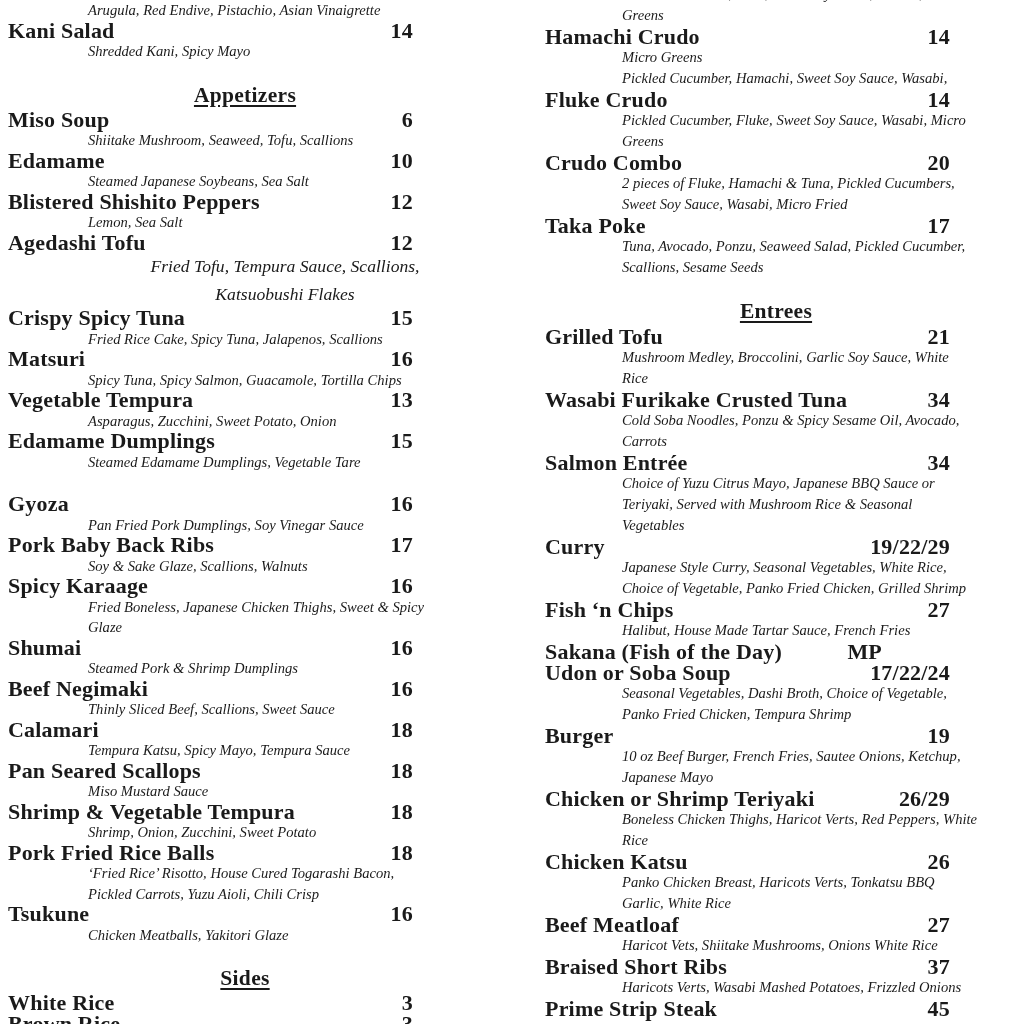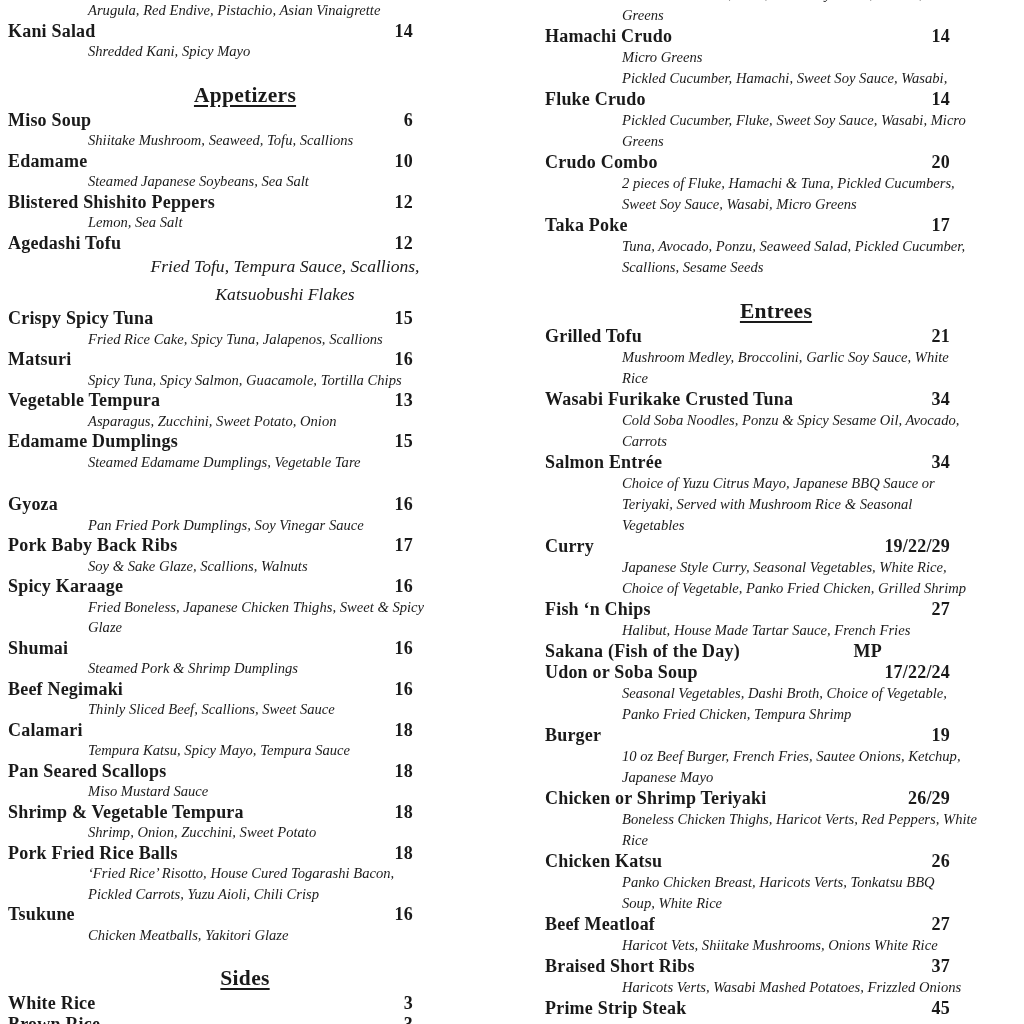--- a/index.html
+++ b/index.html
@@ -10,21 +10,21 @@
     overflow:hidden;
     color:#1a1a1a;
     font-family:"Liberation Serif","DejaVu Serif",serif;
   }
   .col{position:absolute;top:0;}
   .col-left{left:8px;width:474px;}
   .col-right{left:545px;width:462px;}
 
   .row{
     display:flex;align-items:baseline;
-    font-weight:bold;font-size:18px;line-height:20.5px;
+    font-weight:bold;font-size:22px;line-height:20.5px;
     letter-spacing:0.2px;white-space:nowrap;text-align:right;
   }
   .col-right .row{line-height:21px;}
   .price{margin-left:auto;}
   .col-left  .price{padding-right:69px;}
   .col-right .price{padding-right:57px;}
   .col-right .price.price-inset{padding-right:125px;}
 
   .desc{
     font-style:italic;font-size:14.6px;line-height:20.5px;
@@ -175,21 +175,21 @@
         <span class="name">Fluke Crudo</span>
         <span class="price">14</span>
       </div>
       <div class="desc">Pickled Cucumber, Fluke, Sweet Soy Sauce, Wasabi, Micro</div>
       <div class="desc">Greens</div>
       <div class="row">
         <span class="name">Crudo Combo</span>
         <span class="price">20</span>
       </div>
       <div class="desc">2 pieces of Fluke, Hamachi &amp; Tuna, Pickled Cucumbers,</div>
-      <div class="desc">Sweet Soy Sauce, Wasabi, Micro Greens</div>
+      <div class="desc">Sweet Soy Sauce, Wasabi, Micro Fried</div>
       <div class="row">
         <span class="name">Taka Poke</span>
         <span class="price">17</span>
       </div>
       <div class="desc">Tuna, Avocado, Ponzu, Seaweed Salad, Pickled Cucumber,</div>
       <div class="desc">Scallions, Sesame Seeds</div>
       <div class="section-header">Entrees</div>
       <div class="row">
         <span class="name">Grilled Tofu</span>
         <span class="price">21</span>
@@ -240,21 +240,21 @@
         <span class="name">Chicken or Shrimp Teriyaki</span>
         <span class="price">26/29</span>
       </div>
       <div class="desc">Boneless Chicken Thighs, Haricot Verts, Red Peppers, White</div>
       <div class="desc">Rice</div>
       <div class="row">
         <span class="name">Chicken Katsu</span>
         <span class="price">26</span>
       </div>
       <div class="desc">Panko Chicken Breast, Haricots Verts, Tonkatsu BBQ</div>
-      <div class="desc">Soup, White Rice</div>
+      <div class="desc">Garlic, White Rice</div>
       <div class="row">
         <span class="name">Beef Meatloaf</span>
         <span class="price">27</span>
       </div>
       <div class="desc">Haricot Vets, Shiitake Mushrooms, Onions White Rice</div>
       <div class="row">
         <span class="name">Braised Short Ribs</span>
         <span class="price">37</span>
       </div>
       <div class="desc">Haricots Verts, Wasabi Mashed Potatoes, Frizzled Onions</div>

